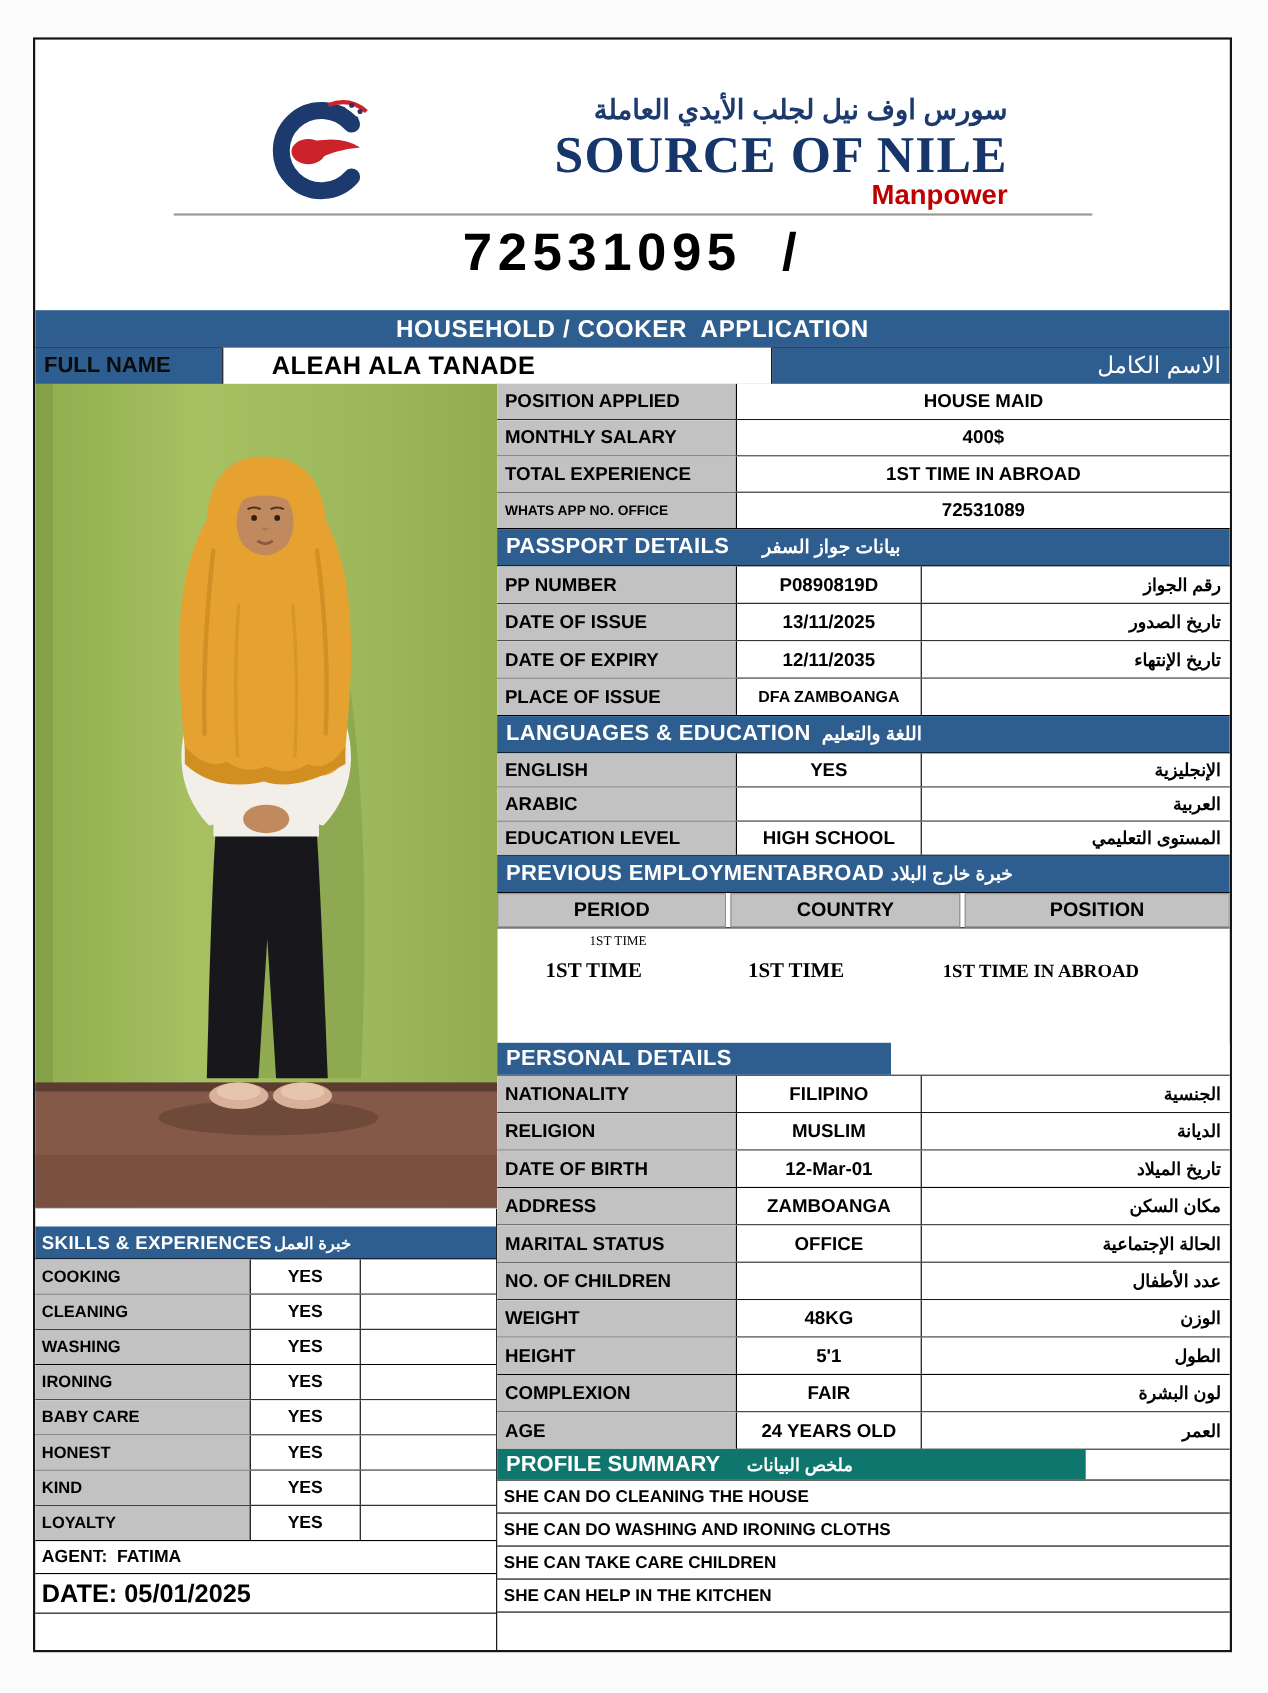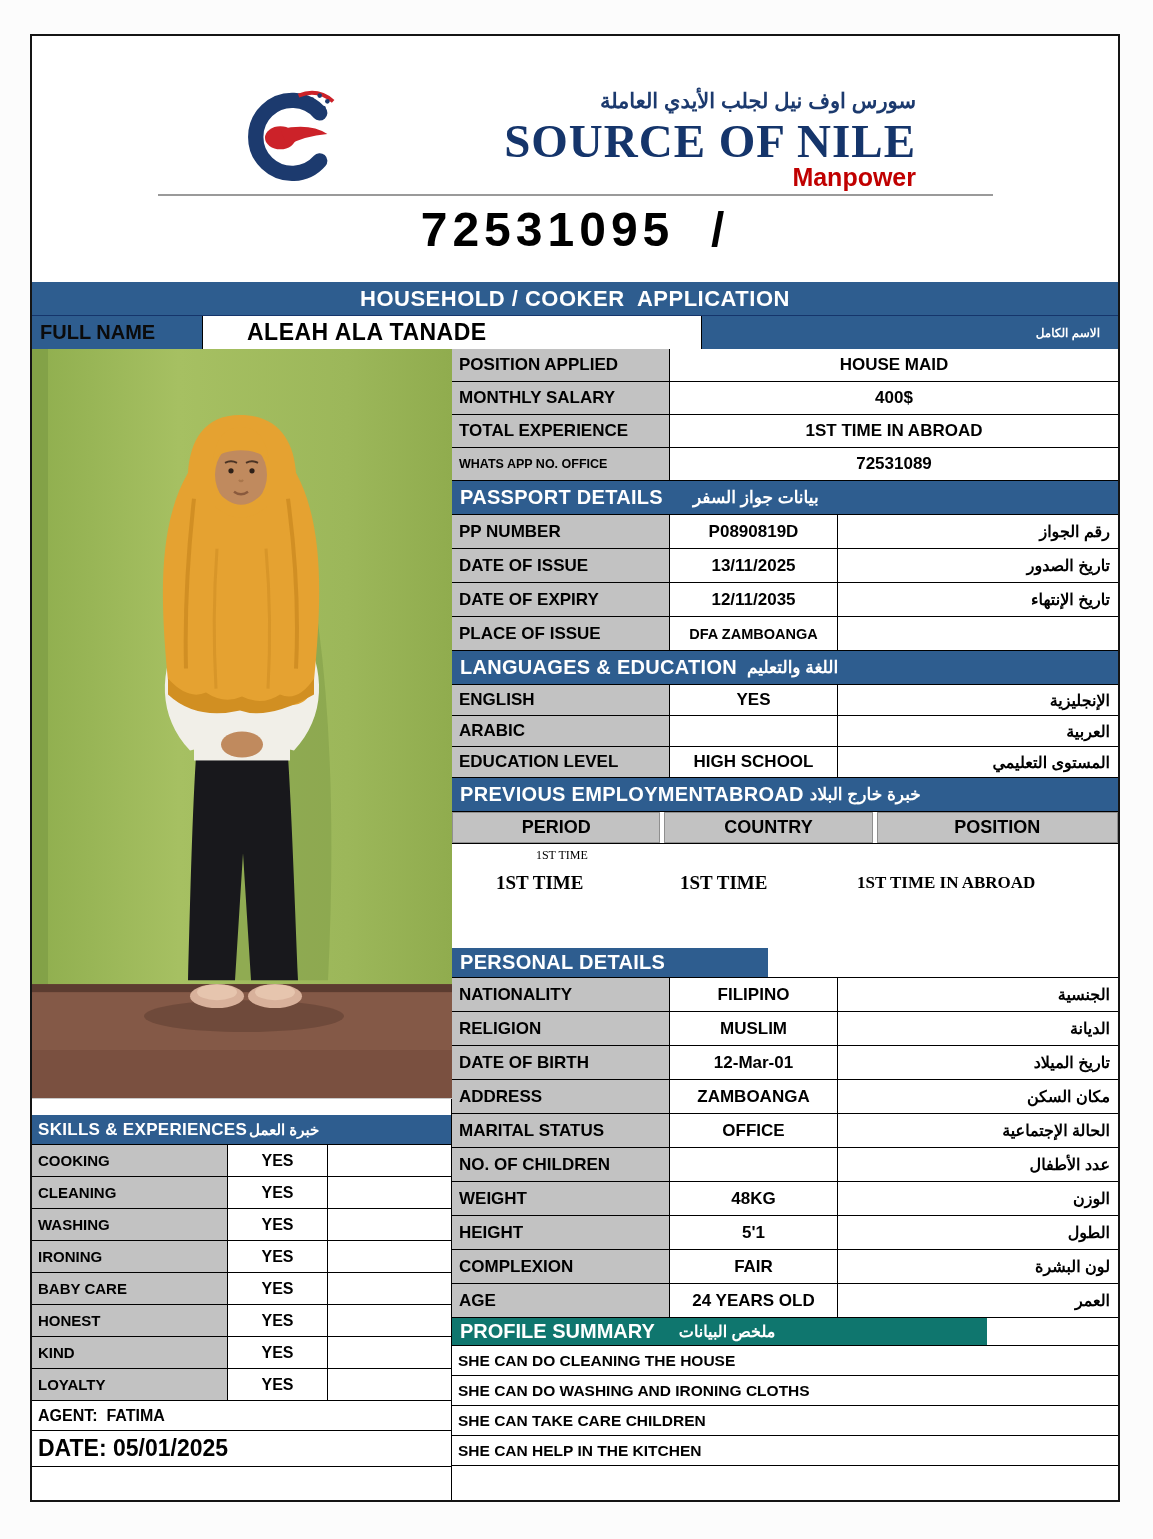--- a/index.html
+++ b/index.html
@@ -5,33 +5,33 @@
   * { margin:0; padding:0; box-sizing:border-box; }
   html,body { width:1153px; height:1539px; }
   body { position:relative; background:#fcfcfc; font-family:"Liberation Sans",sans-serif; color:#000; overflow:hidden; }
   .frame { position:absolute; left:30px; top:34px; width:1090px; height:1468px; border:2px solid #151515; background:#fff; overflow:hidden; }
 
   
   .header-area { height:246px; position:relative; }
   .logo-row { display:flex; justify-content:center; align-items:flex-start; padding-top:48px; gap:24px; }
   .logo-mark { width:108px; height:96px; margin-top:2px; flex:0 0 auto; }
   .logo-text { width:550px; text-align:right; }
-  .logo-arabic { font-size:21px; font-weight:bold; color:#1c3a6e; line-height:33px; }
+  .logo-arabic { font-size:25px; font-weight:bold; color:#1c3a6e; line-height:33px; }
   .logo-name { font-family:"Liberation Serif",serif; font-size:47px; font-weight:bold; color:#15356b; letter-spacing:1px; line-height:49px; white-space:nowrap; }
   .logo-sub { font-size:25px; font-weight:bold; color:#c00000; line-height:26px; margin-top:-2px; }
   .hairline { width:835px; height:2px; background:#9a9a9a; margin:4px auto 0; }
   .phone { text-align:center; font-size:48px; font-weight:bold; letter-spacing:5px; margin-top:6px; }
   .pre { white-space:pre; }
 
   
   .title-bar { height:33px; background:#2e5d8f; color:#fff; font-weight:bold; font-size:22px; display:flex; align-items:center; justify-content:center; letter-spacing:.5px; }
   .fullname-row { height:34px; background:#2e5d8f; display:flex; align-items:stretch; border-top:1px solid #15356b; }
   .fn-label { width:170px; color:#0b0b0b; font-weight:bold; font-size:20px; display:flex; align-items:center; padding-left:8px; }
   .fn-value { width:500px; background:#fff; border-left:1px solid #000; border-right:1px solid #000; display:flex; align-items:center; padding-left:44px; font-size:23px; font-weight:bold; letter-spacing:.5px; }
-  .fn-arabic { flex:1; color:#fff; font-weight:bold; font-size:12px; display:flex; align-items:center; direction:rtl; padding-right:18px; }
+  .fn-arabic { flex:1; color:#fff; font-weight:normal; font-size:21px; display:flex; align-items:center; direction:rtl; padding-right:8px; }
 
   
   .main { display:flex; height:1151px; }
   .col-left { width:420px; border-right:1px solid #000; display:flex; flex-direction:column; }
   .col-right { flex:1; display:flex; flex-direction:column;border-radius:15px; }
 
   
   .photo { width:420px; height:750px; border-bottom:1px solid #c9c9c9; }
   .photo svg { display:block; width:100%; height:100%; }
   .left-gap { height:16px; }
@@ -61,21 +61,21 @@
   .emp-note { height:22px; display:flex; align-items:center; }
   .emp-note span { width:33%; text-align:center; font-family:"Liberation Serif",serif; font-size:12px; }
   .emp-row { height:34px; display:flex; align-items:center; font-family:"Liberation Serif",serif; font-weight:bold; font-size:19px; }
   .emp-row .c1 { width:220px; padding-left:44px; }
   .emp-row .c2 { width:185px; padding-left:8px; }
   .emp-row .c3 { flex:1; font-size:17px; }
   .emp-spacer { height:48px; }
 
   
   .pd-header-row { height:30px; background:#fff; border-bottom:1px solid #000; display:flex; }
-  .pd-header-blue { width:316px; background:#2e5d8f; color:#fff; font-weight:bold; font-size:20px; display:flex; align-items:center; padding-left:8px; letter-spacing:.3px; }
+  .pd-header-blue { width:358px; background:#2e5d8f; color:#fff; font-weight:bold; font-size:20px; display:flex; align-items:center; padding-left:8px; letter-spacing:.3px; }
   .ps-header-row { height:28px; background:#fff; border-bottom:1px solid #000; display:flex; }
   .ps-header-blue { width:535px; background:#0f766e; color:#fff; display:flex; align-items:center; padding-left:8px; gap:24px; font-weight:bold; }
   .ps-header-blue .en { font-size:20px; } .ps-header-blue .ar { font-size:16px; }
   .summary-line { height:30px; border-bottom:1px solid #000; display:flex; align-items:center; padding-left:6px; font-weight:bold; font-size:15.5px; }
 
   
   .s-row { height:32px; display:flex; border-bottom:1px solid #000; background:#fff; }
   .s-label { width:196px; background:#c2c2c2; border-right:1px solid #000; display:flex; align-items:center; padding-left:6px; font-weight:bold; font-size:15px; }
   .s-yes { width:100px; border-right:1px solid #000; display:flex; align-items:center; justify-content:center; font-weight:bold; font-size:16px; }
   .s-empty { flex:1; }

